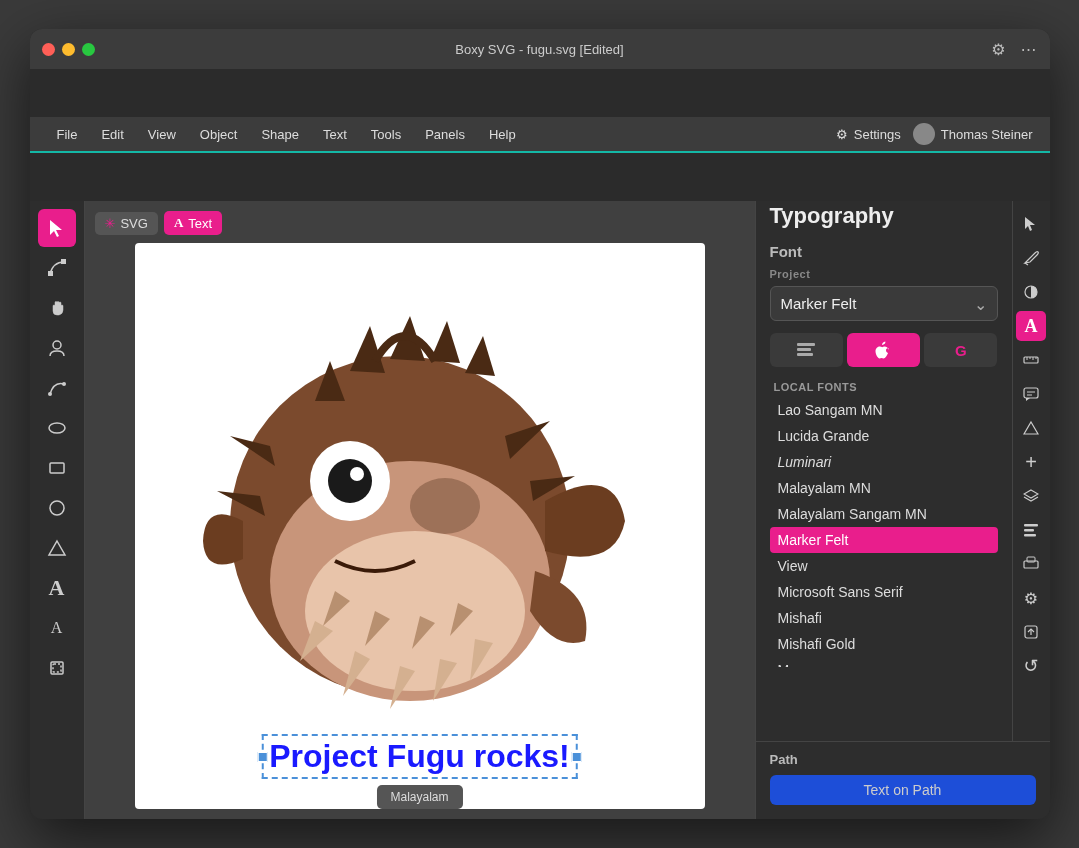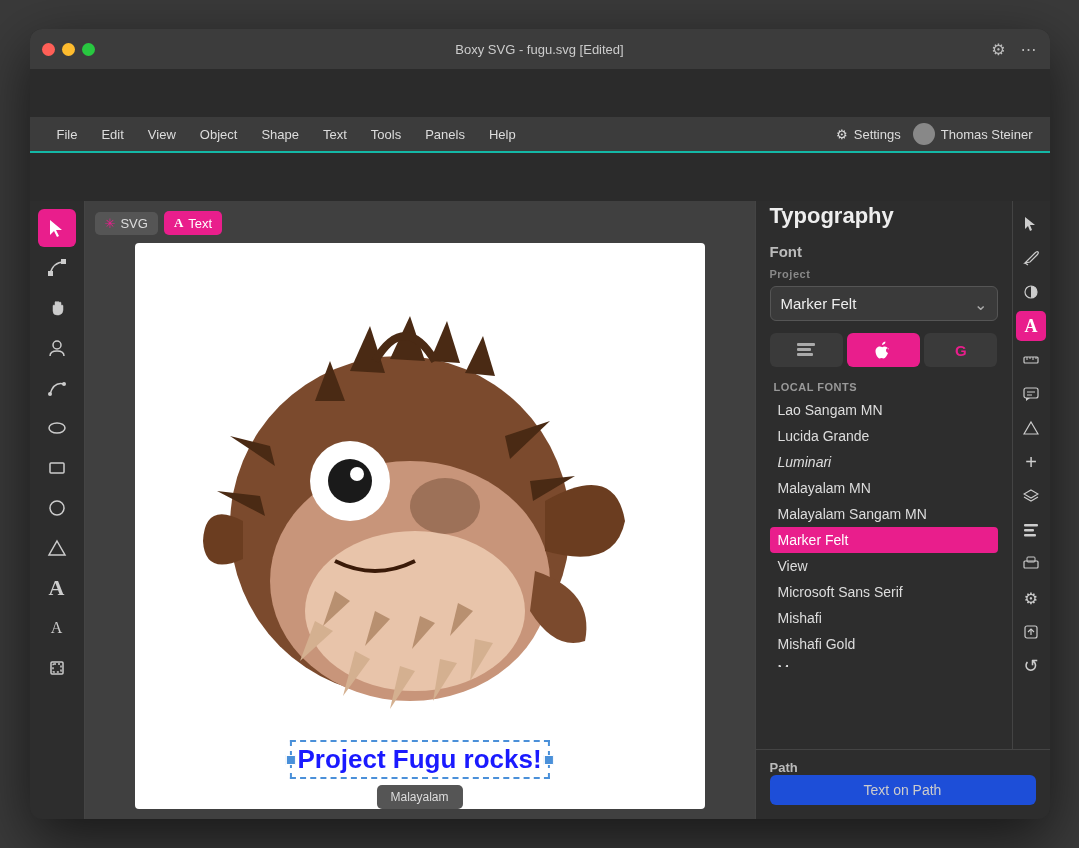--- a/index.html
+++ b/index.html
@@ -200,21 +200,21 @@
       width: 490px;
       height: 490px;
     }
     
     .canvas-text-element {
       position: absolute;
       bottom: 30px;
       left: 50%;
       transform: translateX(-50%);
       font-family: 'Marker Felt', 'Trebuchet MS', sans-serif;
-      font-size: 26px;
+      font-size: 32px;
       font-weight: bold;
       color: #1a1aff;
       white-space: nowrap;
       border: 2px dashed #4a90d9;
       padding: 2px 6px;
       margin-top: 41px;
     }
     .text-handle {
       width: 10px;
       height: 10px;
@@ -344,21 +344,21 @@
     
     .path-section {
       padding: 10px 14px 14px;
       border-top: 1px solid #444;
       flex-shrink: 0;
     }
     .path-label {
       font-size: 13px;
       font-weight: 600;
       color: #bbb;
-      margin-bottom: 0;
+      margin-bottom: 8px;
     }
     .text-on-path-btn {
       width: 100%;
       background: #1d4ed8;
       border: none;
       border-radius: 6px;
       color: #ccc;
       font-size: 14px;
       padding: 7px;
       cursor: pointer;

